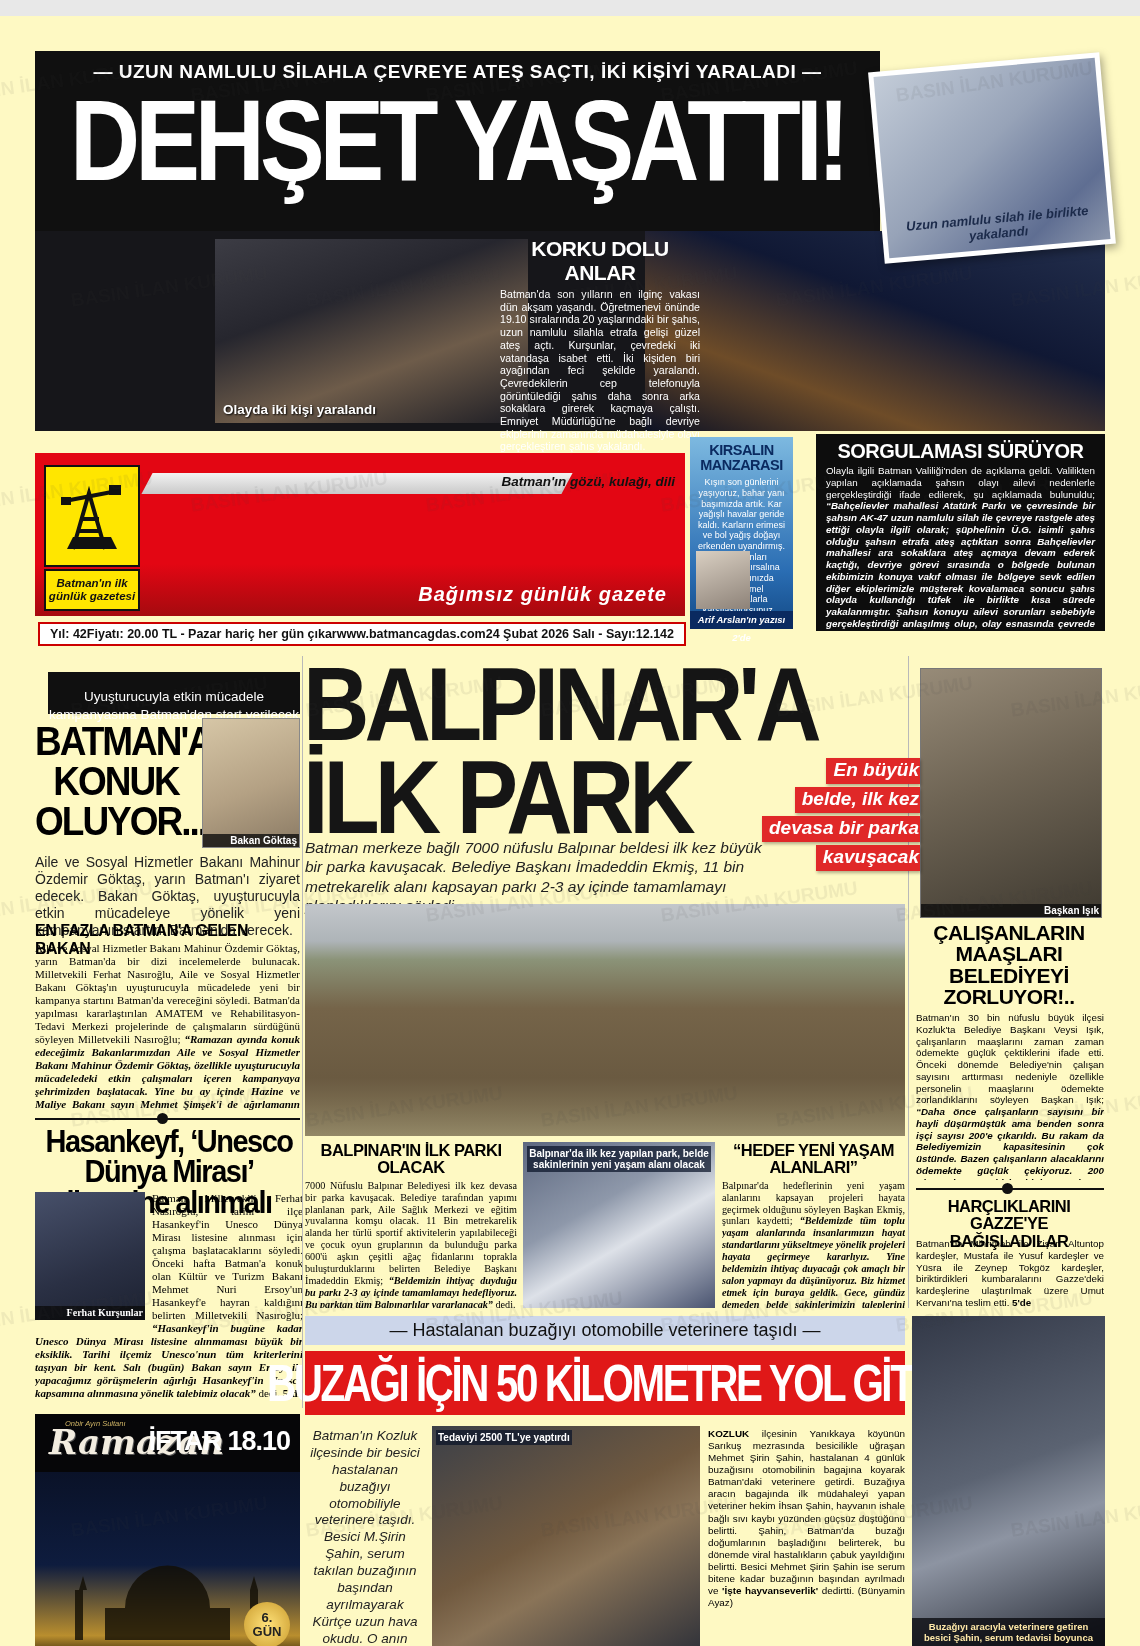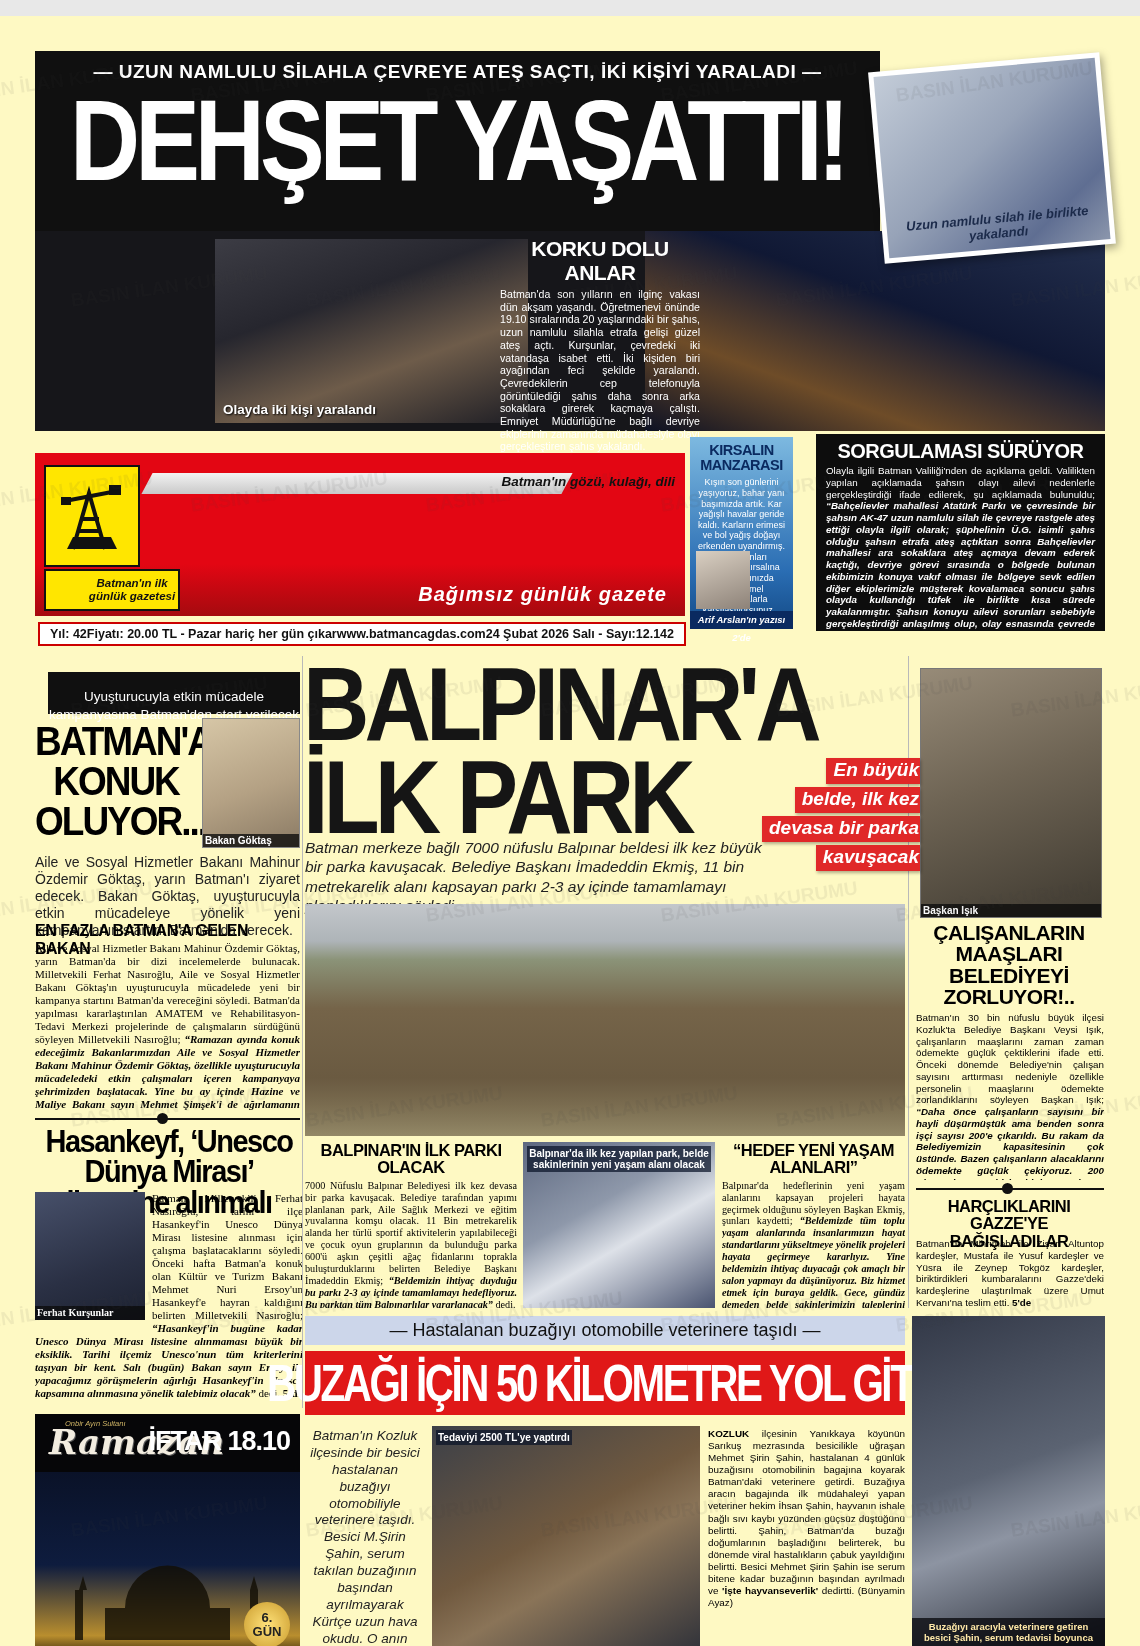--- a/index.html
+++ b/index.html
@@ -22,21 +22,21 @@
   .strip-lead{left:8px;top:12px;width:162px;color:#fff;font-weight:bold;font-size:15.5px;line-height:1.22;text-align:center;}
   .crowd-photo{left:180px;top:8px;width:313px;height:184px;background:linear-gradient(160deg,#3c3c44 0%,#26262e 35%,#6e5c4a 65%,#1d1d24 100%);}
   .crowd-cap{position:absolute;left:8px;bottom:6px;color:#fff;font-weight:bold;font-size:13.5px;text-shadow:1px 1px 2px #000;}
   .night-photo{left:610px;top:0;width:460px;height:200px;background:linear-gradient(200deg,#24304e 0%,#101834 40%,#6e4c28 72%,#0c1124 100%);}
   .korku{left:465px;top:6px;width:200px;color:#fff;z-index:2;}
   .korku-h{font-size:21px;font-weight:bold;text-align:center;letter-spacing:-.5px;margin-bottom:3px;}
   .korku-b{font-size:10.6px;line-height:1.2;text-align:justify;}
   
   .masthead{left:35px;top:437px;width:650px;height:163px;background:linear-gradient(#e30613 0%,#e30613 68%,#a50a0f 100%);z-index:2;}
   .logo-box{left:9px;top:12px;width:92px;height:98px;background:#ffe600;border:2px solid #111;display:flex;align-items:center;justify-content:center;}
-  .logo-badge{left:9px;top:116px;width:92px;height:38px;background:#ffe600;border:2px solid #111;color:#111;font-size:11.5px;font-weight:bold;font-style:italic;text-align:center;display:flex;align-items:center;justify-content:center;line-height:1.1;padding-left:40px;}
+  .logo-badge{left:9px;top:116px;width:92px;height:38px;background:#ffe600;border:2px solid #111;color:#111;font-size:11.5px;font-weight:bold;font-style:italic;text-align:center;display:flex;align-items:center;justify-content:center;line-height:1.1;}
   .gray-stripe{left:112px;top:20px;width:420px;height:21px;background:linear-gradient(#f2f2f2,#c9c9c9);transform:skewX(-28deg);}
   .mast-badge-top{right:10px;top:21px;font-size:13.5px;font-weight:bold;font-style:italic;color:#111;}
   .mast-title{left:118px;top:22px;width:525px;text-align:center;font-family:"DejaVu Serif",serif;font-style:italic;font-weight:bold;font-size:96px;color:#ffe400;letter-spacing:-4px;line-height:1;text-shadow:3px 4px 0 #6e0000;}
   .mast-tagline{right:18px;bottom:10px;font-size:20px;font-style:italic;color:#fff;font-weight:bold;letter-spacing:1px;}
   
   .kirsalin{left:690px;top:421px;width:103px;height:192px;background:linear-gradient(#7db9e0 0%,#2a6db3 70%,#134a86 100%);z-index:2;}
   .kirsalin-h{padding-top:6px;text-align:center;font-size:14.5px;font-weight:bold;color:#0a2a60;line-height:1.05;letter-spacing:-.5px;}
   .kirsalin-b{padding:4px 6px 0 6px;font-size:9px;line-height:1.18;color:#fff;text-align:center;}
   .kirsalin-ph{position:absolute;left:6px;bottom:20px;width:54px;height:58px;background:linear-gradient(160deg,#d9cfc2,#8d8278);}
   .kirsalin-f{position:absolute;left:0;bottom:0;width:100%;height:18px;background:#0a2a60;color:#fff;font-size:9.5px;font-weight:bold;font-style:italic;text-align:center;line-height:18px;}
@@ -46,21 +46,21 @@
   .sorg-b{font-size:9.8px;line-height:1.2;text-align:justify;}
   .bi{font-weight:bold;font-style:italic;}
   
   .dateline{left:38px;top:606px;width:648px;height:24px;border:2px solid #cc0000;background:#fff;display:flex;align-items:center;justify-content:space-between;padding:0 10px;box-sizing:border-box;font-size:12.5px;font-weight:bold;color:#111;z-index:2;}
   
   .vrule{width:1px;background:#b9b9b9;z-index:1;}
   
   .konuk-kicker{left:48px;top:656px;width:252px;height:42px;background:#101010;color:#fff;font-size:13.5px;text-align:center;line-height:1.35;padding-top:16px;box-sizing:border-box;}
   .konuk-h{left:35px;top:706px;width:162px;font-size:37px;font-weight:bold;letter-spacing:-2px;line-height:.98;text-align:center;transform:scaleY(1.1);transform-origin:center top;}
   .konuk-photo{left:202px;top:702px;width:96px;height:128px;background:linear-gradient(160deg,#d6c6a6 0%,#b4a184 55%,#8a7a64 100%);border:1px solid #888;}
-  .pcap{position:absolute;left:0;right:0;bottom:0;background:rgba(10,10,10,.78);color:#fff;font-size:10px;font-weight:bold;text-align:left;padding:1px 2px;}
+  .pcap{position:absolute;left:0;right:0;bottom:0;background:rgba(10,10,10,.78);color:#fff;font-size:10px;font-weight:bold;text-align:right;padding:1px 2px;}
   .konuk-lead{left:35px;top:838px;width:265px;font-size:14px;line-height:1.22;color:#222;}
   .konuk-sub{left:35px;top:906px;width:265px;font-size:16px;font-weight:bold;letter-spacing:-.5px;}
   .konuk-body{left:35px;top:926px;width:265px;height:170px;font-family:"Liberation Serif",serif;font-size:11px;line-height:1.18;}
   .dot-divider{height:2px;background:#111;position:relative;}
   .dot-divider::before{content:"";position:absolute;left:46%;top:-5px;width:11px;height:11px;border-radius:50%;background:#111;}
   .hk-div{left:35px;top:1102px;width:265px;}
   .hk-h{left:35px;top:1110px;width:268px;font-size:29px;font-weight:bold;letter-spacing:-1.5px;line-height:.98;text-align:center;transform:scaleY(1.08);transform-origin:center top;}
   .hk-body{left:35px;top:1176px;width:268px;height:218px;font-family:"Liberation Serif",serif;font-size:11px;line-height:1.18;}
   .hk-photo{float:left;width:110px;height:128px;background:linear-gradient(160deg,#47506a 0%,#2a3044 60%,#1c2130 100%);margin:0 7px 3px 0;position:relative;}
   .iftar{left:35px;top:1398px;width:265px;height:244px;background:#060608;}

